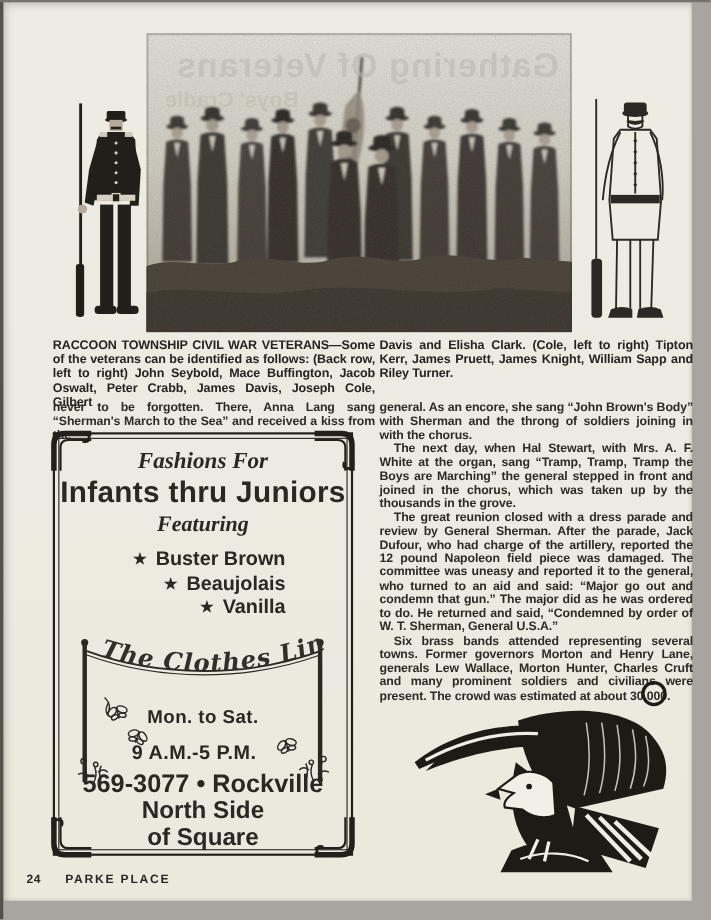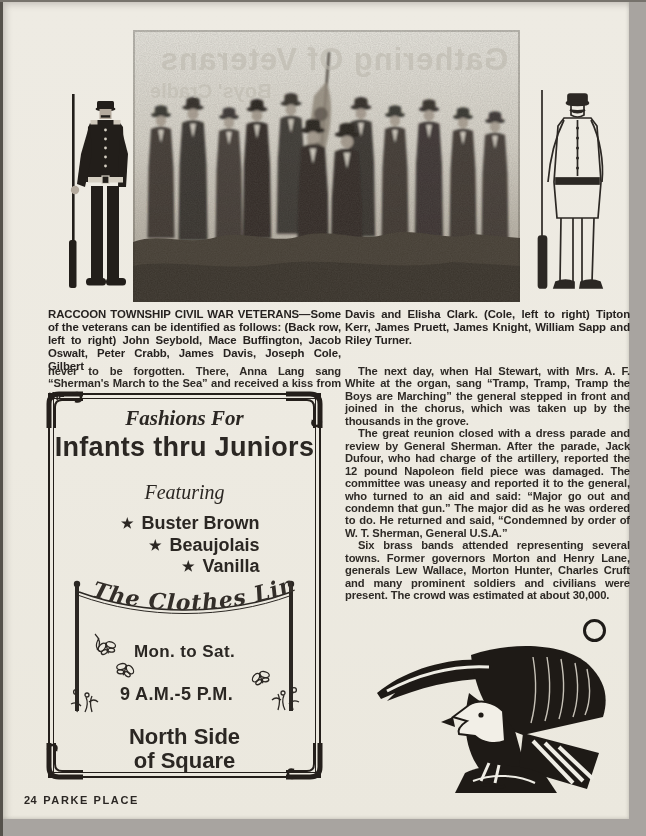--- a/index.html
+++ b/index.html
@@ -53,37 +53,37 @@
     border:2.5px solid #241f1b;box-sizing:border-box;text-align:center;color:#2b2723;
   }
   .ad::after{content:"";position:absolute;inset:3px;border:1.5px solid #241f1b;pointer-events:none;}
   .ad .corner{position:absolute;width:40px;height:40px;z-index:2;}
   .ad .c-tl{left:-5px;top:-5px;}
   .ad .c-tr{right:-5px;top:-5px;transform:rotate(90deg);}
   .ad .c-br{right:-5px;bottom:-5px;transform:rotate(180deg);}
   .ad .c-bl{left:-5px;bottom:-5px;transform:rotate(270deg);}
   .ad-tagline{margin-top:11px;font-family:"Liberation Serif", serif;font-style:italic;font-size:21px;font-weight:bold;}
   .ad-title{font-size:27px;font-weight:bold;letter-spacing:.3px;margin-top:1px;}
-  .ad-featuring{font-family:"Liberation Serif", serif;font-style:italic;font-size:20px;font-weight:normal;margin-top:18px;}
+  .ad-featuring{font-family:"Liberation Serif", serif;font-style:italic;font-size:20px;font-weight:bold;margin-top:3px;}
   .ad-items{list-style:none;margin:9px auto 0;padding:0;width:150px;text-align:right;}
   .ad-items li{font-size:18px;font-weight:bold;line-height:21.5px;white-space:nowrap;}
   .ad-items .star{font-size:14px;margin-right:8px;vertical-align:1px;}
   .clothesline{position:absolute;left:5px;top:183px;width:261px;height:140px;}
   .clothesline svg{display:block;width:100%;height:100%;}
   .ad-days{position:absolute;left:0;right:0;top:247px;font-size:17px;font-weight:bold;letter-spacing:.4px;}
-  .ad-hours{position:absolute;left:0;right:16px;top:279px;font-size:18px;font-weight:bold;letter-spacing:.4px;margin-top:10px;}
+  .ad-hours{position:absolute;left:0;right:16px;top:279px;font-size:18px;font-weight:bold;letter-spacing:.4px;}
   .ad-contact{position:absolute;left:0;right:0;bottom:4px;}
   .ad-phone{font-size:23px;font-weight:bold;line-height:25px;}
   .ad-addr{font-size:22px;font-weight:bold;line-height:23.5px;}
   
   .eagle{position:absolute;left:370px;top:633px;width:258px;height:160px;}
   .eagle svg{display:block;width:100%;height:100%;}
   
   .footer{position:absolute;left:21px;top:792px;color:#2b2724;font-size:11px;font-weight:bold;letter-spacing:1.6px;}
-  .footer .num{margin-right:6px;letter-spacing:.5px;}
+  .footer .num{margin-right:22px;letter-spacing:.5px;}
 </style>
 </head>
 <body>
 
 <div class="edge-left"></div>
 <div class="edge-top"></div>
 
 <div class="page">
 
   <div class="photo">
@@ -203,20 +203,21 @@
     </svg>
   </div>
 
   <div class="caption caption-left">RACCOON TOWNSHIP CIVIL WAR VETERANS—Some of the veterans can be identified as follows: (Back row, left to right) John Seybold, Mace Buffington, Jacob Oswalt, Peter Crabb, James Davis, Joseph Cole, Gilbert</div>
   <div class="caption caption-right">Davis and Elisha Clark. (Cole, left to right) Tipton Kerr, James Pruett, James Knight, William Sapp and Riley Turner.</div>
 
   <div class="body-col col-left">
     <p>never to be forgotten. There, Anna Lang sang “Sherman's March to the Sea” and received a kiss from the</p>
   </div>
   <div class="body-col col-right">
+    <p>general. As an encore, she sang “John Brown's Body” with Sherman and the throng of soldiers joining in with the chorus.</p>
     <p class="ind">The next day, when Hal Stewart, with Mrs. A. F. White at the organ, sang “Tramp, Tramp, Tramp the Boys are Marching” the general stepped in front and joined in the chorus, which was taken up by the thousands in the grove.</p>
     <p class="ind">The great reunion closed with a dress parade and review by General Sherman. After the parade, Jack Dufour, who had charge of the artillery, reported the 12 pound Napoleon field piece was damaged. The committee was uneasy and reported it to the general, who turned to an aid and said: “Major go out and condemn that gun.” The major did as he was ordered to do. He returned and said, “Condemned by order of W. T. Sherman, General U.S.A.”</p>
     <p class="ind">Six brass bands attended representing several towns. Former governors Morton and Henry Lane, generals Lew Wallace, Morton Hunter, Charles Cruft and many prominent soldiers and civilians were present. The crowd was estimated at about 30,000.</p>
   </div>
   <div class="end-circle"></div>
 
   <div class="ad">
     <svg class="corner c-tl" viewBox="0 0 40 40">
         <path d="M4,38 L4,14 Q4,4 14,4 L38,4" fill="none" stroke="#241f1b" stroke-width="5"></path>
         <path d="M10,38 L10,17 Q10,10 17,10 L38,10" fill="none" stroke="#241f1b" stroke-width="2"></path>
@@ -278,20 +279,21 @@
         <use href="#bfly" xlink:href="#bfly" transform="translate(70,92) rotate(20)"></use>
         <use href="#bfly" xlink:href="#bfly" transform="translate(206,100) rotate(-20)"></use>
         <use href="#flora" xlink:href="#flora" transform="translate(30,124)"></use>
         <use href="#flora" xlink:href="#flora" transform="translate(230,122) scale(-1,1)"></use>
         <path d="M40,56 q8,8 2,16 M44,60 q-6,10 2,14" stroke="#2b2723" fill="none" stroke-width="1.2"></path>
       </svg>
     </div>
     <div class="ad-days">Mon. to Sat.</div>
     <div class="ad-hours">9 A.M.-5 P.M.</div>
     <div class="ad-contact">
+      <div class="ad-phone">569-3077 • Rockville</div>
       <div class="ad-addr">North Side</div>
       <div class="ad-addr">of Square</div>
     </div>
   </div>
 
   <div class="eagle">
     <svg viewBox="0 0 258 160" xmlns="http://www.w3.org/2000/svg">
       <g fill="#1e1a16">
         <path d="M4,58 C34,34 78,20 126,26 L124,44 C88,42 48,52 14,66 L22,58 L8,64 Z"></path>
         <path d="M98,20 C140,6 192,8 216,30 C232,46 236,62 230,82 L150,100 C118,90 102,58 98,20 Z"></path>

